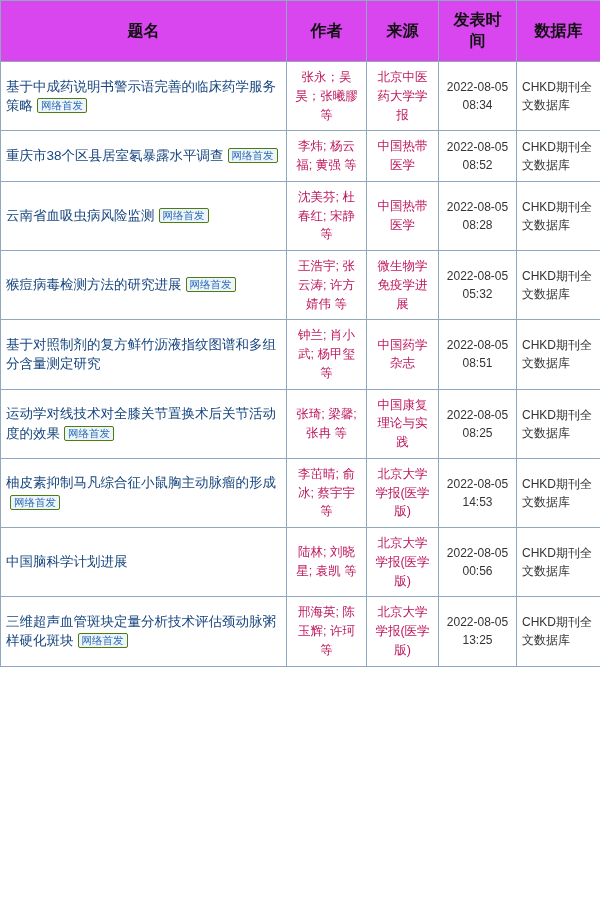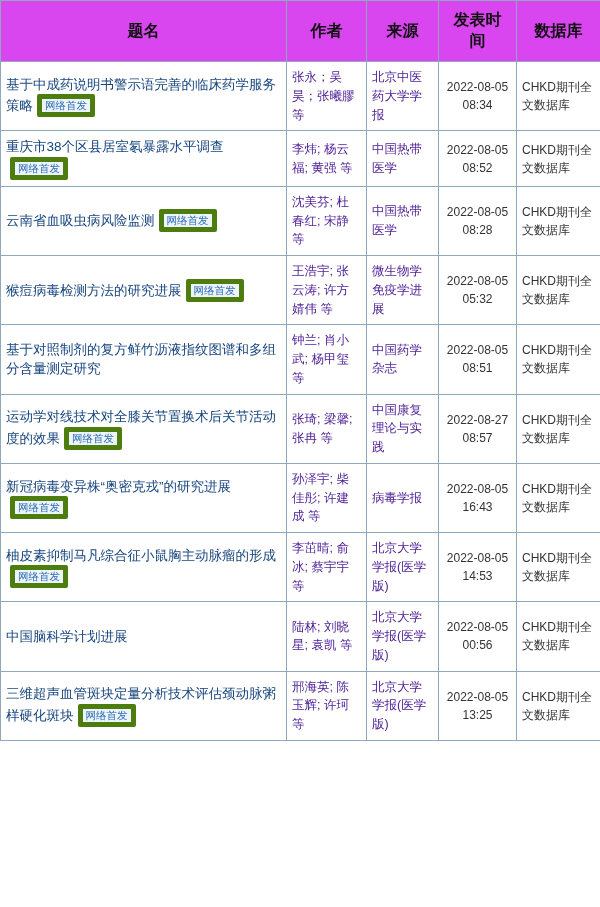--- a/index.html
+++ b/index.html
@@ -48,33 +48,33 @@
   }
   td.title .t-link {
     color: #16457e;
     cursor: pointer;
   }
   .badge-online {
     display: inline-block;
     font-size: 10.5px;
     line-height: 13px;
     color: #2f6fb5;
-    border: 5px solid #4d7c0f;
+    border: 1px solid #4d7c0f;
     background: #eef4fb;
     border-radius: 2px;
     padding: 0px 3px;
     margin-left: 4px;
     white-space: nowrap;
     vertical-align: 1px;
   }
   td.author, td.source {
     font-size: 12.5px;
     line-height: 1.5;
-    color: #4c1d95;
-    text-align: left;
+    color: #be185d;
+    text-align: center;
     word-break: break-all;
   }
   td.date {
     font-size: 12px;
     line-height: 1.5;
     color: #333333;
     text-align: center;
   }
   td.db {
     font-size: 12px;
@@ -136,28 +136,21 @@
         <td class="title"><span class="t-link">基于对照制剂的复方鲜竹沥液指纹图谱和多组分含量测定研究</span></td>
         <td class="author">钟兰; 肖小武; 杨甲玺 等</td>
         <td class="source">中国药学杂志</td>
         <td class="date">2022-08-05 08:51</td>
         <td class="db">CHKD期刊全文数据库</td>
       </tr>
       <tr>
         <td class="title"><span class="t-link">运动学对线技术对全膝关节置换术后关节活动度的效果</span><span class="badge-online">网络首发</span></td>
         <td class="author">张琦; 梁馨; 张冉 等</td>
         <td class="source">中国康复理论与实践</td>
-        <td class="date">2022-08-27 08:57</td>
-        <td class="db">CHKD期刊全文数据库</td>
-      </tr>
-      <tr>
-        <td class="title"><span class="t-link">新冠病毒变异株“奥密克戎”的研究进展</span><span class="badge-online">网络首发</span></td>
-        <td class="author">孙泽宇; 柴佳彤; 许建成 等</td>
-        <td class="source">病毒学报</td>
-        <td class="date">2022-08-05 16:43</td>
+        <td class="date">2022-08-05 08:25</td>
         <td class="db">CHKD期刊全文数据库</td>
       </tr>
       <tr>
         <td class="title"><span class="t-link">柚皮素抑制马凡综合征小鼠胸主动脉瘤的形成</span><span class="badge-online">网络首发</span></td>
         <td class="author">李茁晴; 俞冰; 蔡宇宇 等</td>
         <td class="source">北京大学学报(医学版)</td>
         <td class="date">2022-08-05 14:53</td>
         <td class="db">CHKD期刊全文数据库</td>
       </tr>
       <tr>

